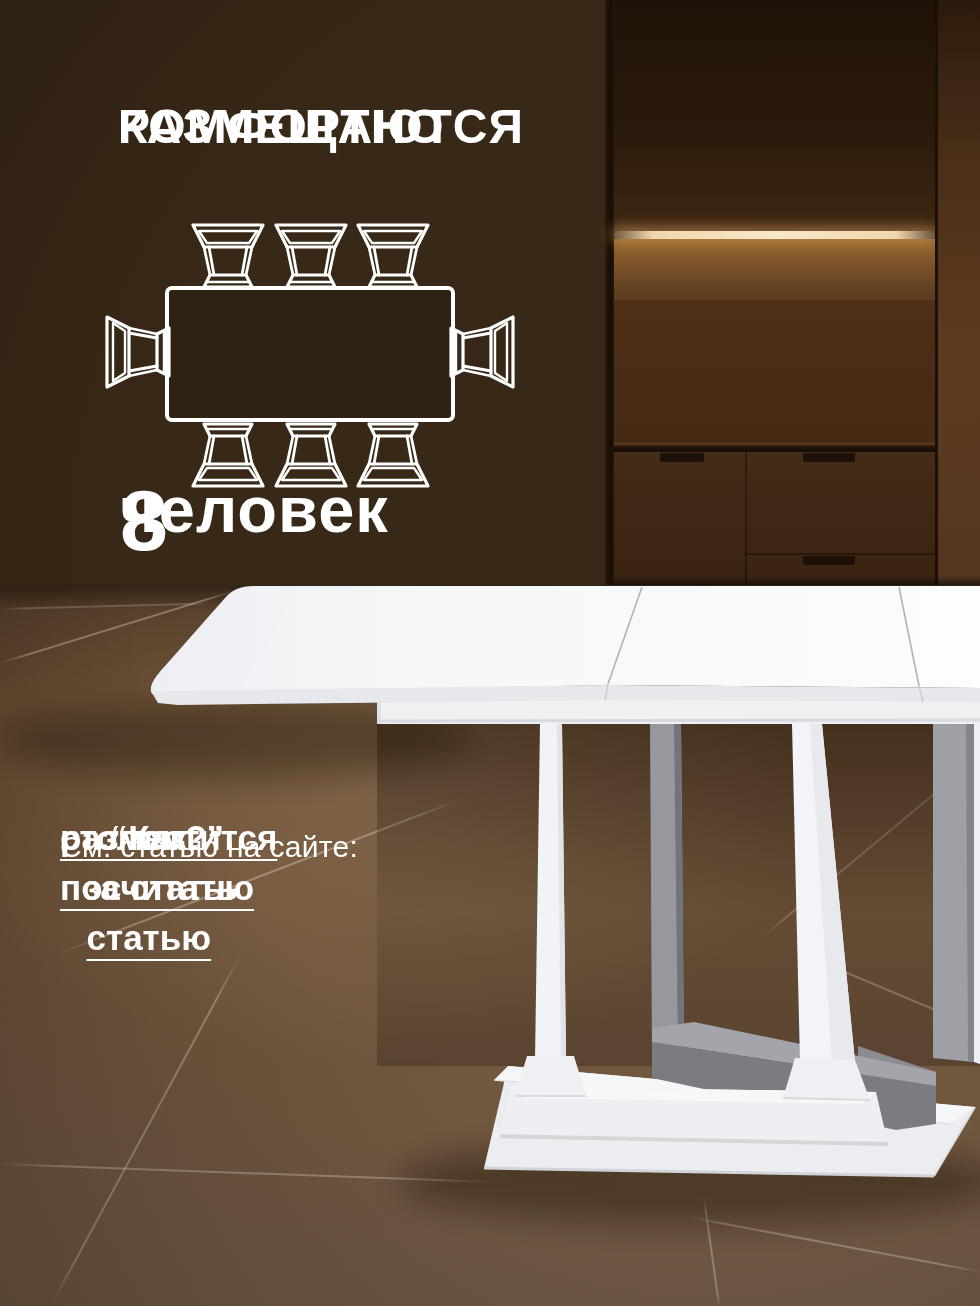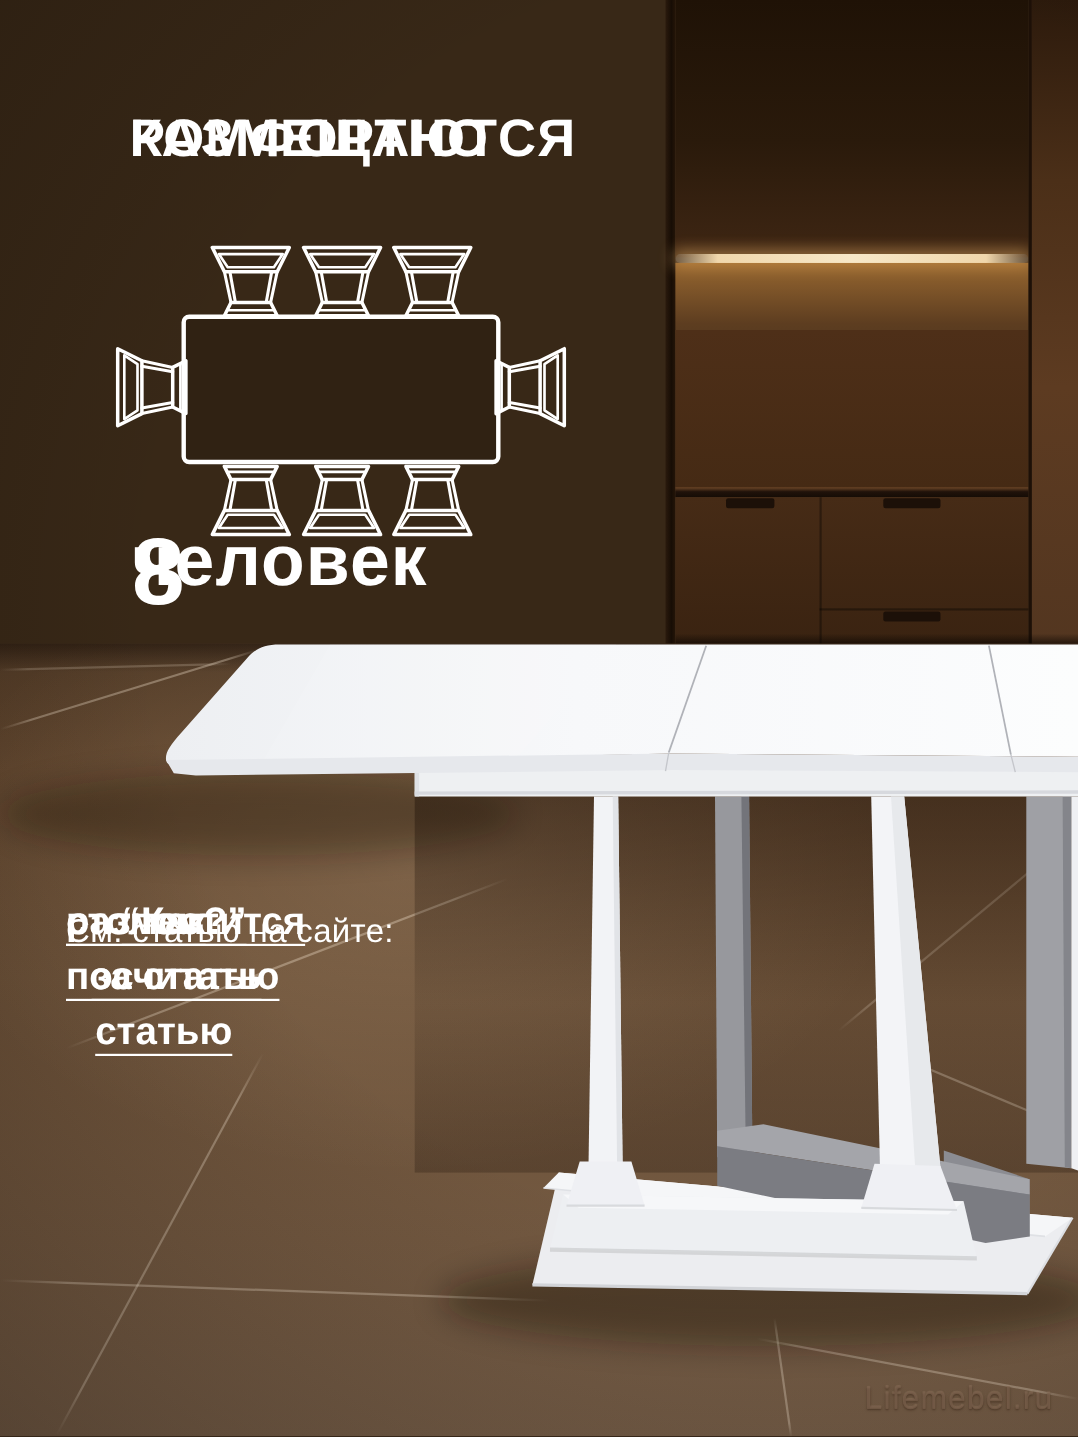--- a/index.html
+++ b/index.html
@@ -208,15 +208,14 @@
 
   <div class="article">
     <span class="intro">См. статью на сайте:</span>
     <div class="link">
       <span>“Как посчитать статью</span>
       <span>разместится за статью</span>
       <span>столом?”</span>
     </div>
   </div>
 
-  <div class="watermark">Lifemebel.ru</div>
 
 </div>
 
 </body></html>

